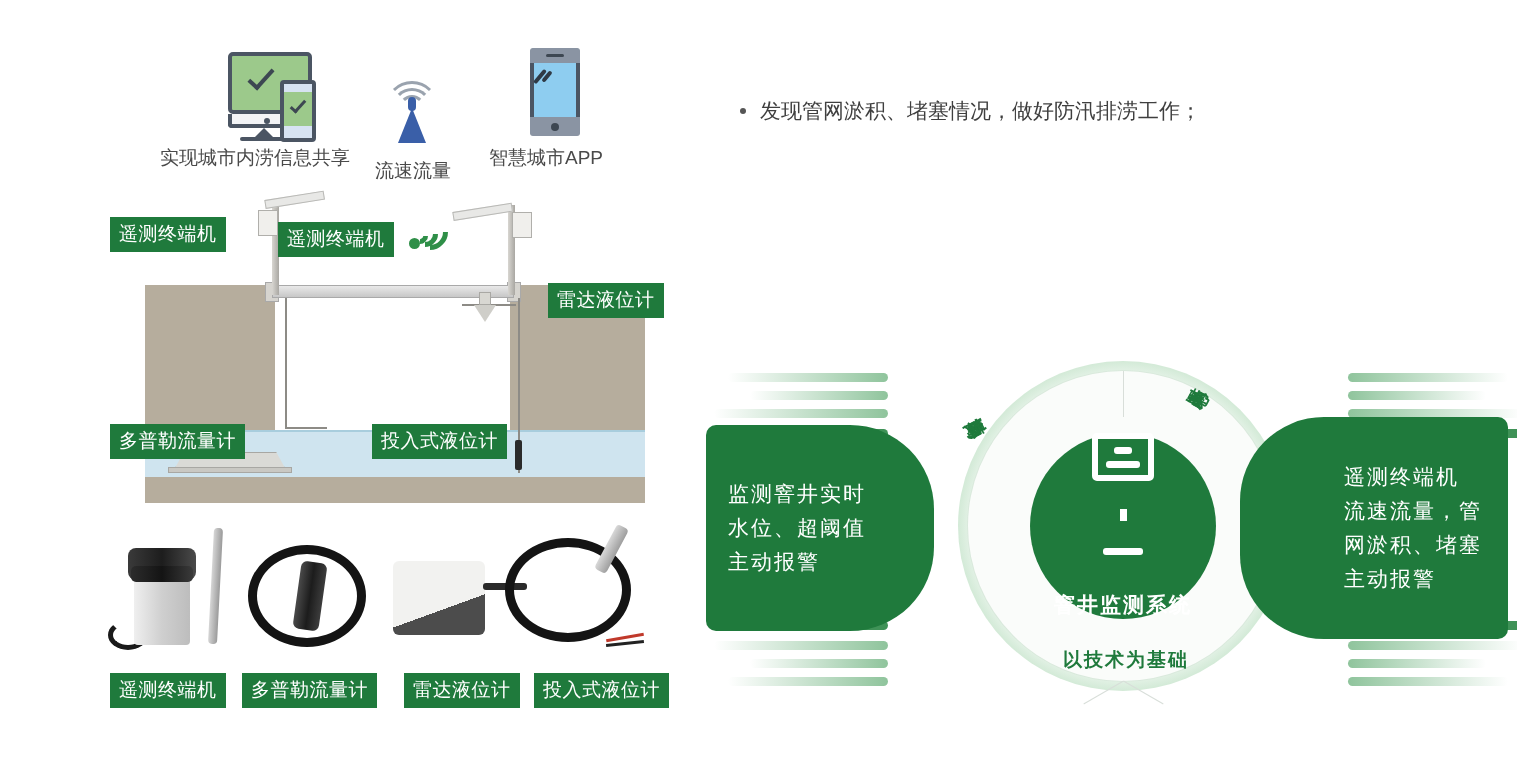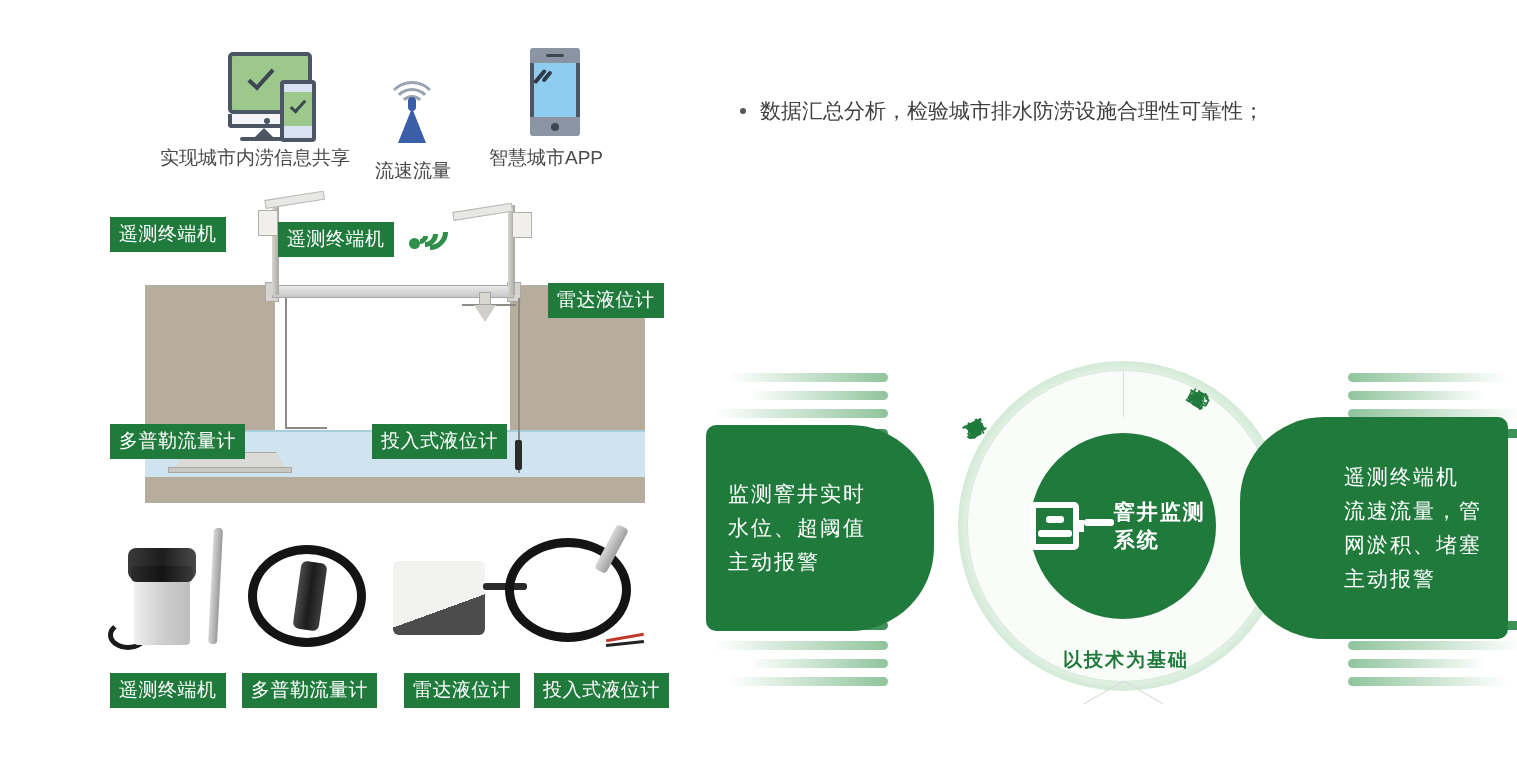--- a/index.html
+++ b/index.html
@@ -237,21 +237,21 @@
     box-shadow: 0 0 0 1px rgba(0,0,0,0.03);
   }
   .spoke { position: absolute; background: #d8ded9; width: 1px; transform-origin: top center; }
   .spoke.s1 { left: 423px; top: 16px; height: 46px; }
   .spoke.s2 { left: 423px; top: 280px; height: 46px; transform: rotate(120deg); transform-origin: bottom center; }
   .spoke.s3 { left: 423px; top: 280px; height: 46px; transform: rotate(-120deg); transform-origin: bottom center; }
 
   .core {
     position: absolute; left: 330px; top: 78px; width: 186px; height: 186px;
     border-radius: 50%; background: #1f7a3c;
-    display: flex; flex-direction: row; align-items: center; justify-content: flex-start;
+    display: flex; flex-direction: column; align-items: center; justify-content: space-between;
   }
   .core-mon {
     width: 62px; height: 48px; border: 6px solid #ffffff; border-radius: 5px;
     display: flex; flex-direction: column; align-items: center; justify-content: center; gap: 7px;
   }
   .core-mon i { display: block; background: #ffffff; height: 7px; border-radius: 3px; }
   .core-mon i.b1 { width: 18px; }
   .core-mon i.b2 { width: 34px; }
   .core-neck { width: 7px; height: 12px; background: #ffffff; }
   .core-foot { width: 40px; height: 7px; background: #ffffff; border-radius: 3px; margin-bottom: 8px; }
@@ -400,21 +400,21 @@
     <div class="tag" style="left:242px; top:673px;">多普勒流量计</div>
     <div class="tag" style="left:404px; top:673px;">雷达液位计</div>
     <div class="tag" style="left:534px; top:673px;">投入式液位计</div>
   </div>
 
   <div id="right-panel">
 
     <div id="bullets">
       <div class="bullet">
         <span class="dot"></span>
-        <span class="txt">数据汇总分析，检验城市排水防涝设施合理性可靠性；</span>
+        <span class="txt">发现管网淤积、堵塞情况，做好防汛排涝工作；</span>
       </div>
     </div>
 
     <div id="circle-wrap">
 
       <div class="stripe lt" style="left:28px; top:18px; width:160px;"></div>
       <div class="stripe lt" style="left:50px; top:36px; width:138px;"></div>
       <div class="stripe lt" style="left:14px; top:54px; width:174px;"></div>
       <div class="stripe solid" style="left:14px; top:74px; width:174px;"></div>
 

